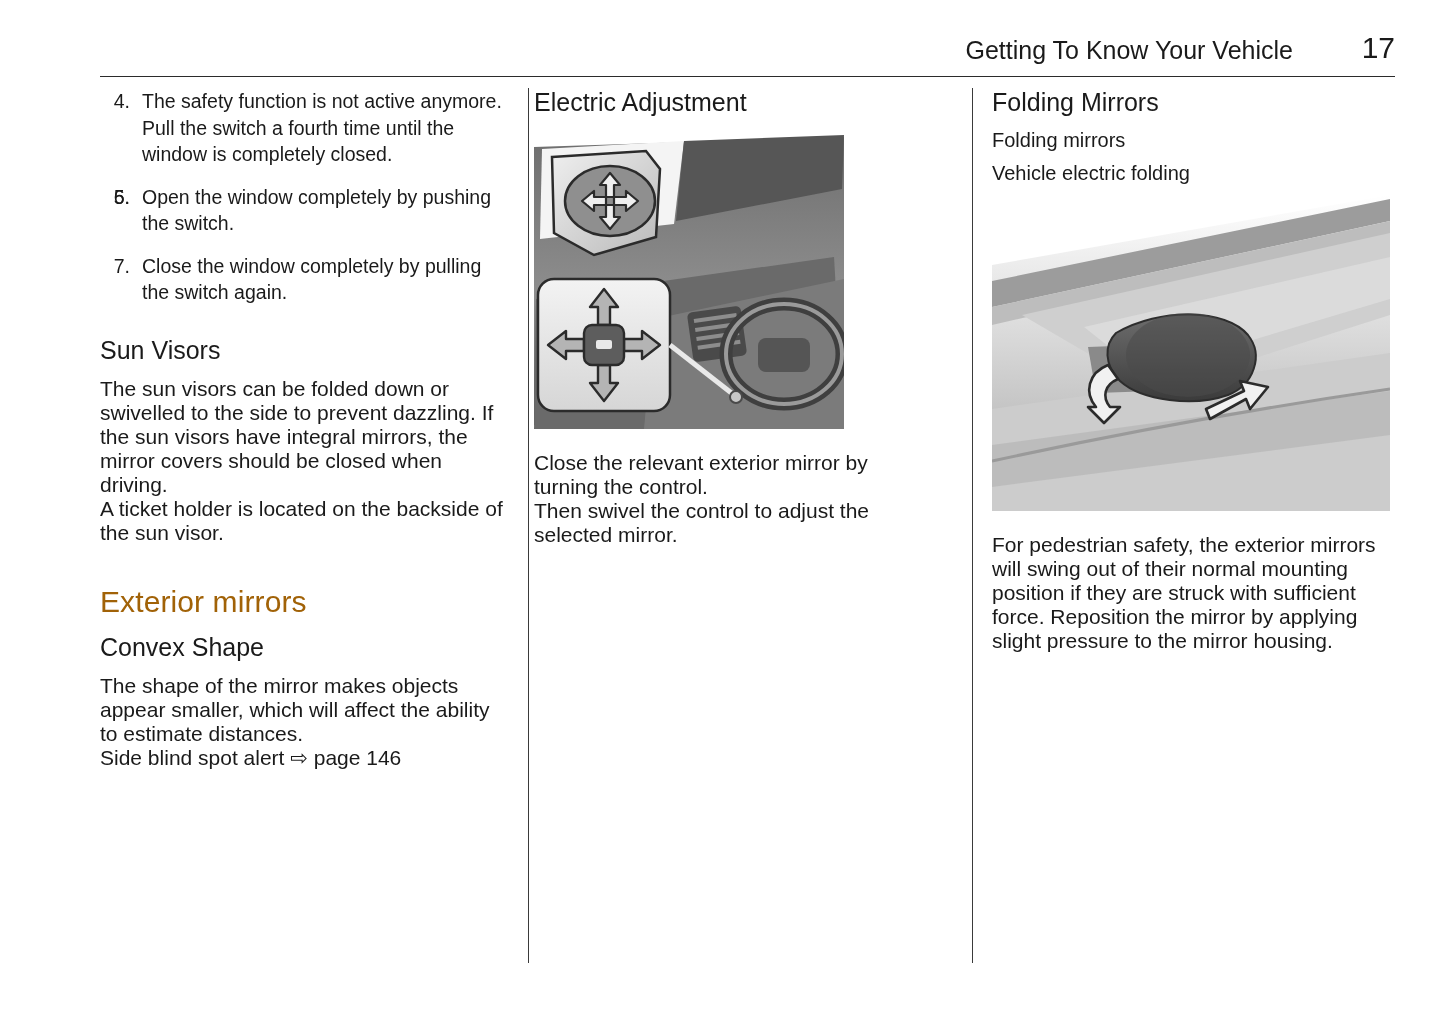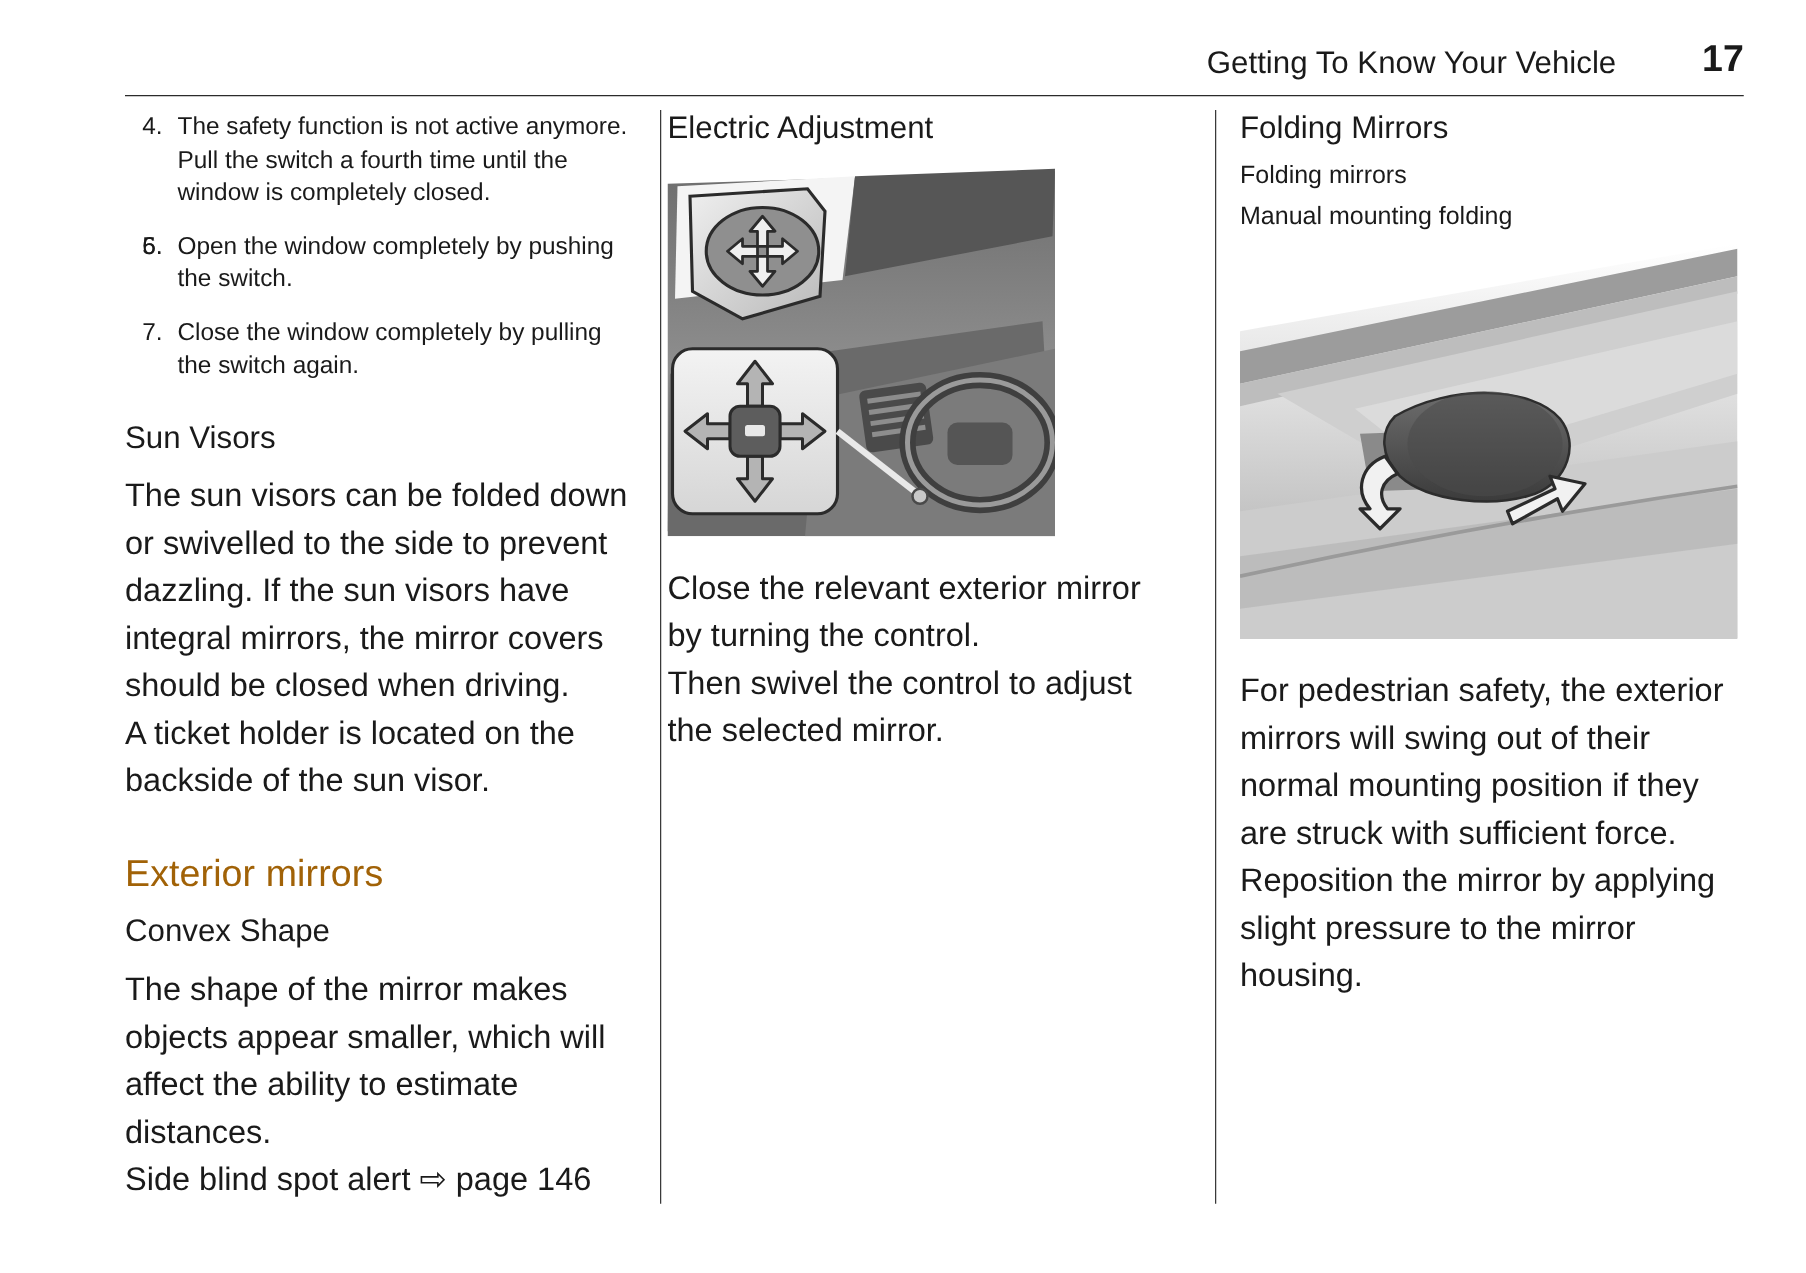--- a/index.html
+++ b/index.html
@@ -35,21 +35,21 @@
     top: 0;
     font-size: 25px;
     color: #1a1a1a;
     white-space: nowrap;
   }
   .header-pagenum {
     position: absolute;
     right: 0;
     top: -5px;
     font-size: 30px;
-    font-weight: bold;
+    font-weight: normal;
     color: #1a1a1a;
   }
   .header-rule {
     position: absolute;
     left: 0;
     top: 40px;
     width: 1295px;
     height: 1px;
     background: #2b2b2b;
   }
@@ -86,22 +86,22 @@
     margin: 0 0 12px 0;
     color: #1a1a1a;
   }
   .h3 {
     font-size: 20px;
     font-weight: normal;
     margin: 0 0 10px 0;
     color: #1a1a1a;
   }
   p.body {
-    font-size: 26px;
-    line-height: 38px;
+    font-size: 21px;
+    line-height: 24px;
     margin: 0 0 0 0;
     color: #1a1a1a;
   }
   .spacer-sm { height: 14px; }
   .spacer-lg { height: 40px; }
 
   ol.steps {
     list-style: none;
     margin: 0;
     padding: 0;
@@ -258,21 +258,21 @@
 
     <div class="caption-block">
       <p class="body">Close the relevant exterior mirror by turning the control.</p>
       <p class="body">Then swivel the control to adjust the selected mirror.</p>
     </div>
   </div>
 
   <div class="col col-3">
     <h2 class="h2">Folding Mirrors</h2>
     <h3 class="h3">Folding mirrors</h3>
-    <h3 class="h3">Manual mounting folding</h3>
+    <h3 class="h3">Vehicle electric folding</h3>
 
     <div class="figure fig-folding">
       <svg width="398" height="316" viewBox="0 0 398 316">
         <defs>
           <linearGradient id="bodyGrad" x1="0" y1="0" x2="0" y2="1">
             <stop offset="0%" stop-color="#ffffff"></stop>
             <stop offset="45%" stop-color="#d9d9d9"></stop>
             <stop offset="100%" stop-color="#a8a8a8"></stop>
           </linearGradient>
           <linearGradient id="glassGrad" x1="0" y1="0" x2="1" y2="1">

